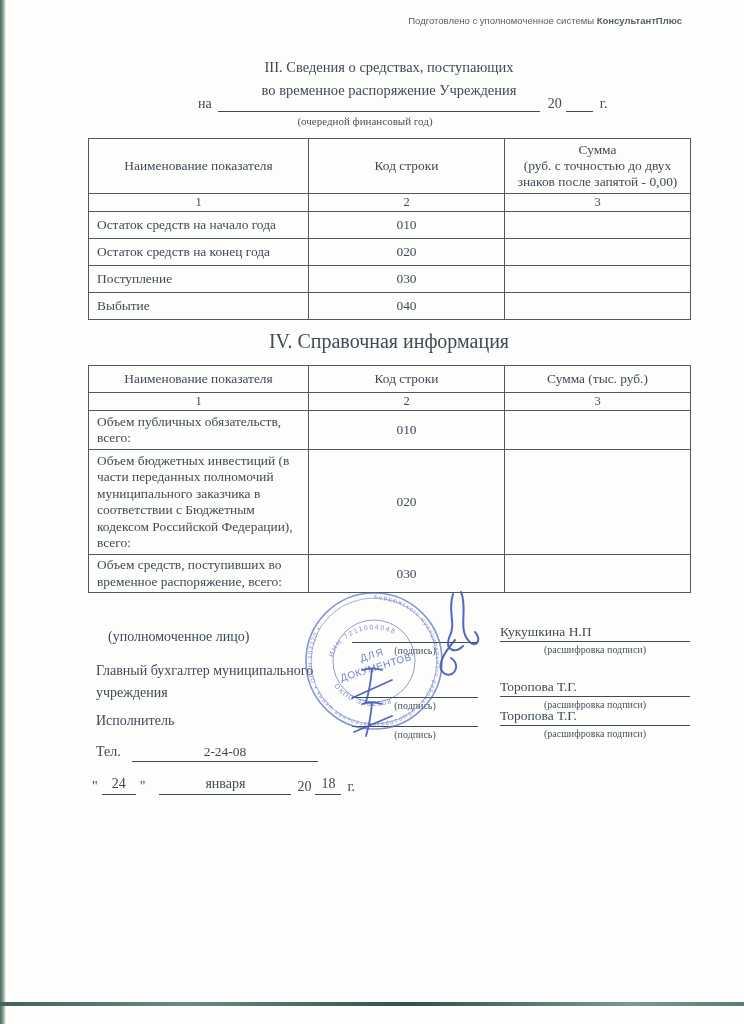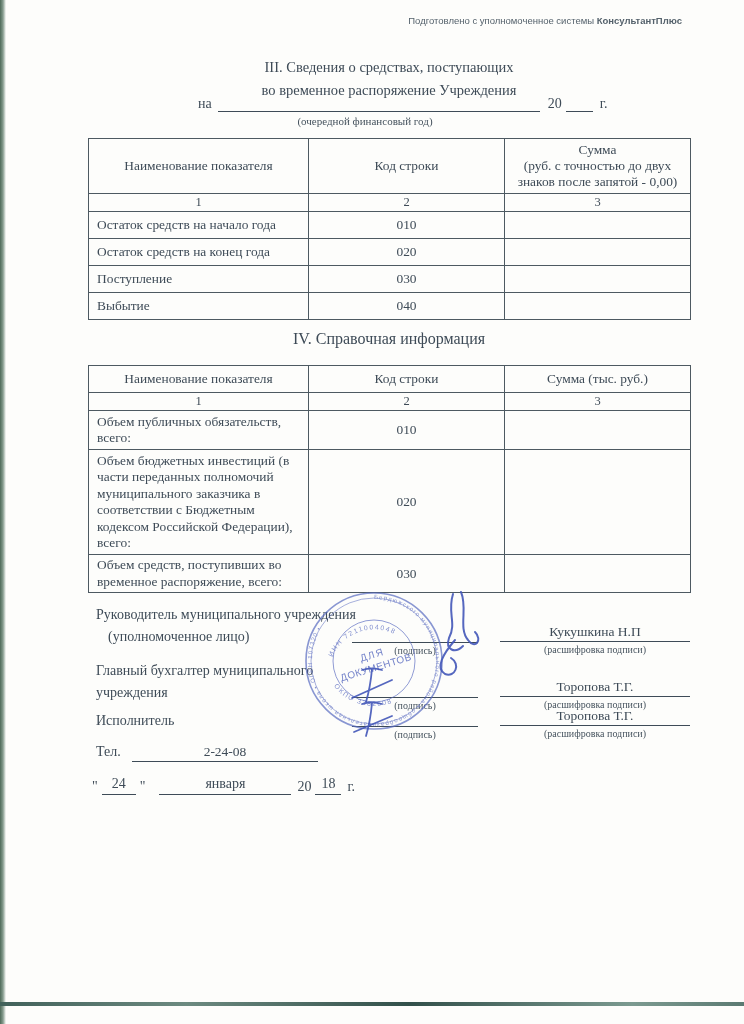--- a/index.html
+++ b/index.html
@@ -35,26 +35,26 @@
   .t1 tr.hrow td{height:50px;}
   .t2 tr.hrow td{height:22px;vertical-align:middle;padding-top:2px;}
   tr.nrow td{height:17px;text-align:center;font-size:12.5px;padding:0;line-height:15px;}
   .t1 tr.drow td{height:22px;}
   td.code{text-align:center;}
   td.name{line-height:16.5px;padding:3px 8px;margin-left:14px;}
   .t2 td.r1{height:34px;}
   .t2 td.r2{height:100px;}
   .t2 td.r3{height:32px;}
 
-  .sec4-title{position:absolute;left:88px;top:330px;width:602px;text-align:center;font-size:16px;}
+  .sec4-title{position:absolute;left:88px;top:330px;width:602px;text-align:center;font-size:20px;}
 
   .lbl{position:absolute;font-size:14px;line-height:22px;}
 
   .slot{position:absolute;}
-  .slot .sname{text-align:center;font-size:13.5px;height:18px;line-height:18px;}
+  .slot .sname{text-align:left;font-size:13.5px;height:18px;line-height:18px;}
   .slot .sline{border-top:1px solid #3e4b57;height:0;}
   .slot .scap{text-align:center;font-size:10px;color:#46535e;padding-top:2px;}
 
   .tel-line{position:absolute;left:96px;top:744px;font-size:14px;}
   .tel-slot{position:absolute;left:132px;top:744px;width:186px;}
   .tel-slot .tval{text-align:center;font-size:13.5px;height:17px;}
   .tel-slot .tline{border-top:1px solid #3e4b57;}
 
   .date-line{position:absolute;left:92px;top:776px;font-size:14px;display:flex;align-items:flex-end;}
   .date-line .du{display:inline-block;border-bottom:1px solid #3e4b57;text-align:center;height:18px;}
@@ -159,21 +159,20 @@
       <td class="sum r2"></td>
     </tr>
     <tr>
       <td class="name r3">Объем средств, поступивших во временное распоряжение, всего:</td>
       <td class="code r3">030</td>
       <td class="sum r3"></td>
     </tr>
   </tbody>
     </table>
 
-  <div class="lbl" style="left:96px;top:604px;">Руководитель муниципального учреждения</div>
   <div class="lbl" style="left:108px;top:626px;"> (уполномоченное лицо)</div>
 
   <div class="slot" style="left:352px;top:642px;width:126px;">
     <div class="sline"></div>
     <div class="scap">(подпись)</div>
   </div>
   <div class="slot" style="left:500px;top:623px;width:190px;">
     <div class="sname">Кукушкина Н.П</div>
     <div class="sline"></div>
     <div class="scap">(расшифровка подписи)</div>

